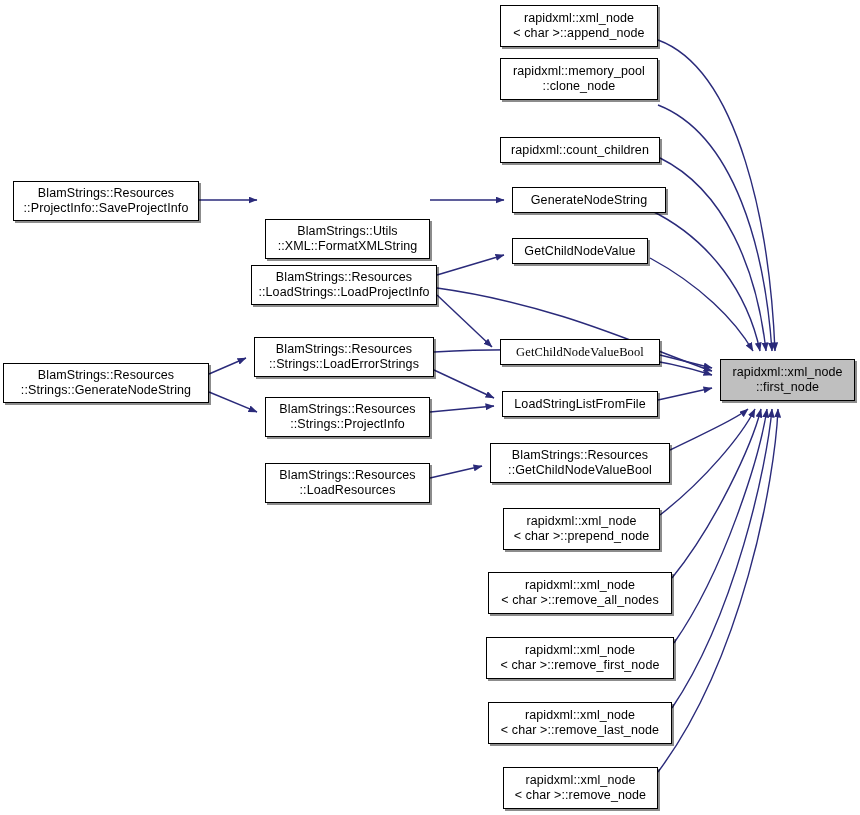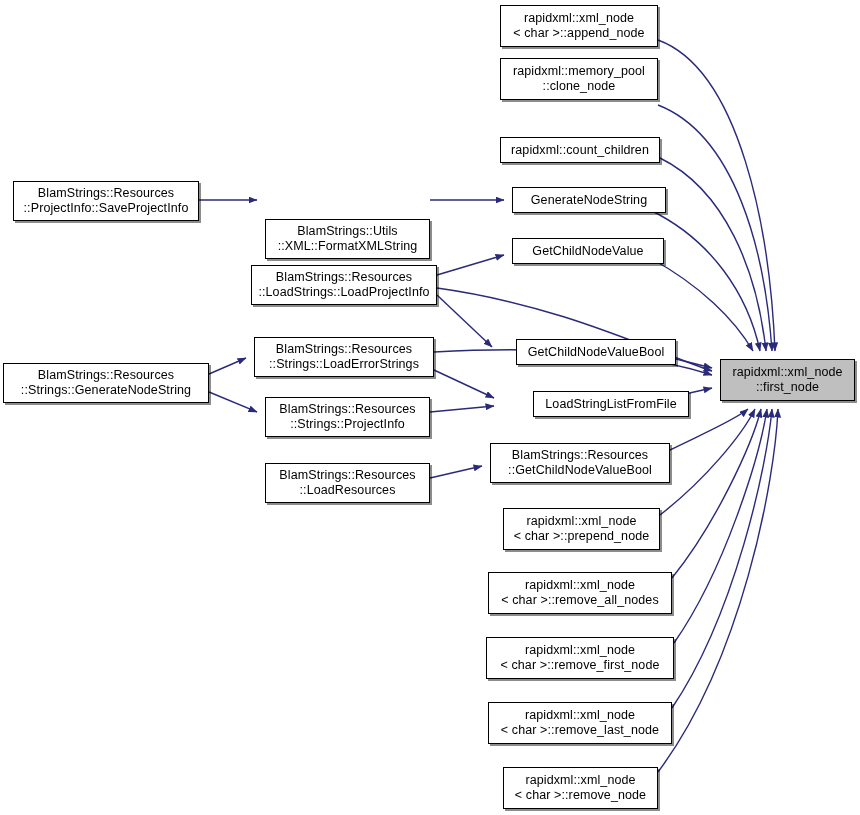--- a/index.html
+++ b/index.html
@@ -91,23 +91,23 @@
       <div class="node" style="left: 3px; top: 363px; width: 206px; height: 40px;"><span class="line">BlamStrings::Resources</span><span class="line">::Strings::GenerateNodeString</span></div>
       <div class="node" style="left: 265px; top: 191px; width: 165px; height: 40px; margin-top: 28px;"><span class="line">BlamStrings::Utils</span><span class="line">::XML::FormatXMLString</span></div>
       <div class="node" style="left: 251px; top: 265px; width: 186px; height: 40px;"><span class="line">BlamStrings::Resources</span><span class="line">::LoadStrings::LoadProjectInfo</span></div>
       <div class="node" style="left: 254px; top: 337px; width: 180px; height: 40px;"><span class="line">BlamStrings::Resources</span><span class="line">::Strings::LoadErrorStrings</span></div>
       <div class="node" style="left: 265px; top: 397px; width: 165px; height: 40px;"><span class="line">BlamStrings::Resources</span><span class="line">::Strings::ProjectInfo</span></div>
       <div class="node" style="left: 265px; top: 463px; width: 165px; height: 40px;"><span class="line">BlamStrings::Resources</span><span class="line">::LoadResources</span></div>
       <div class="node" style="left: 500px; top: 5px; width: 158px; height: 42px;"><span class="line">rapidxml::xml_node</span><span class="line">&lt; char &gt;::append_node</span></div>
       <div class="node" style="left: 500px; top: 58px; width: 158px; height: 42px;"><span class="line">rapidxml::memory_pool</span><span class="line">::clone_node</span></div>
       <div class="node" style="left: 500px; top: 137px; width: 160px; height: 26px;"><span class="line">rapidxml::count_children</span></div>
       <div class="node" style="left: 512px; top: 187px; width: 154px; height: 26px;"><span class="line">GenerateNodeString</span></div>
-      <div class="node" style="left: 512px; top: 238px; width: 152px; height: 26px;"><span class="line">GetChildNodeValue</span></div>
-      <div class="node" style="left: 516px; top: 339px; width: 160px; height: 26px;"><span class="line">GetChildNodeValueBool</span></div>
-      <div class="node" style="left: 502px; top: 391px; width: 156px; height: 26px; margin-left: 31px;"><span class="line">LoadStringListFromFile</span></div>
+      <div class="node" style="left: 512px; top: 238px; width: 136px; height: 26px;"><span class="line">GetChildNodeValue</span></div>
+      <div class="node" style="left: 500px; top: 339px; width: 160px; height: 26px; font-family: Liberation Serif, serif;"><span class="line">GetChildNodeValueBool</span></div>
+      <div class="node" style="left: 502px; top: 391px; width: 156px; height: 26px;"><span class="line">LoadStringListFromFile</span></div>
       <div class="node" style="left: 490px; top: 443px; width: 180px; height: 40px;"><span class="line">BlamStrings::Resources</span><span class="line">::GetChildNodeValueBool</span></div>
       <div class="node" style="left: 503px; top: 508px; width: 157px; height: 42px;"><span class="line">rapidxml::xml_node</span><span class="line">&lt; char &gt;::prepend_node</span></div>
       <div class="node" style="left: 488px; top: 572px; width: 184px; height: 42px;"><span class="line">rapidxml::xml_node</span><span class="line">&lt; char &gt;::remove_all_nodes</span></div>
       <div class="node" style="left: 486px; top: 637px; width: 188px; height: 42px;"><span class="line">rapidxml::xml_node</span><span class="line">&lt; char &gt;::remove_first_node</span></div>
       <div class="node" style="left: 488px; top: 702px; width: 184px; height: 42px;"><span class="line">rapidxml::xml_node</span><span class="line">&lt; char &gt;::remove_last_node</span></div>
       <div class="node" style="left: 503px; top: 767px; width: 155px; height: 42px;"><span class="line">rapidxml::xml_node</span><span class="line">&lt; char &gt;::remove_node</span></div>
       <div class="node target" style="left: 720px; top: 359px; width: 135px; height: 42px;"><span class="line">rapidxml::xml_node</span><span class="line">::first_node</span></div>
     </div>
 </div>
 

